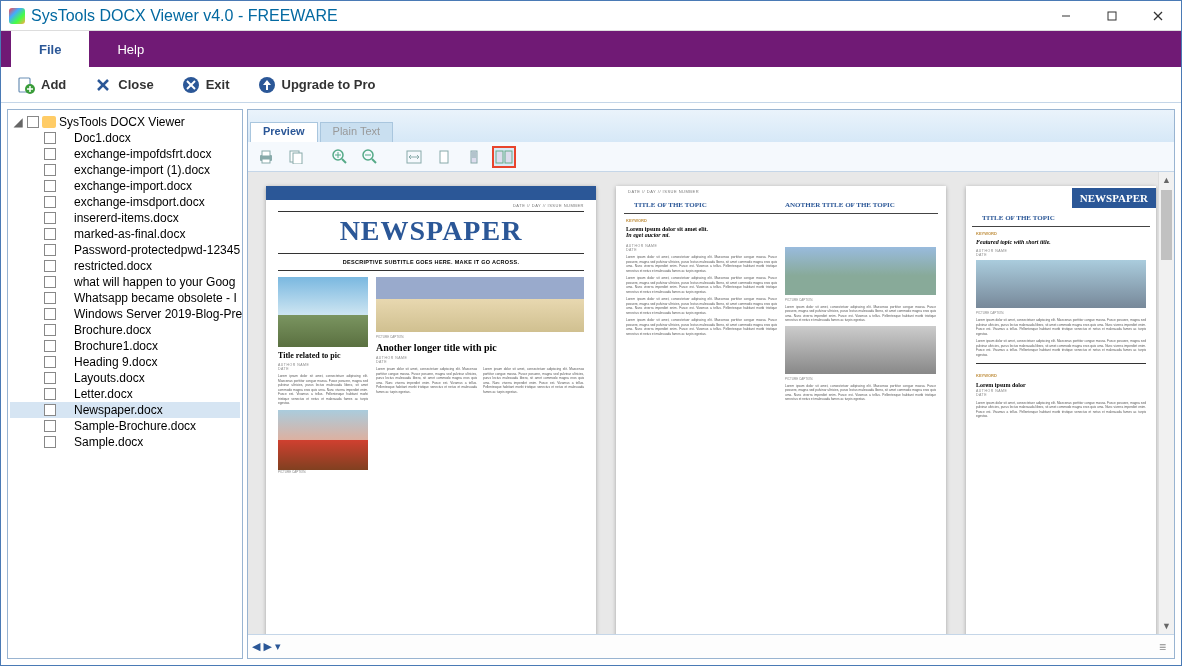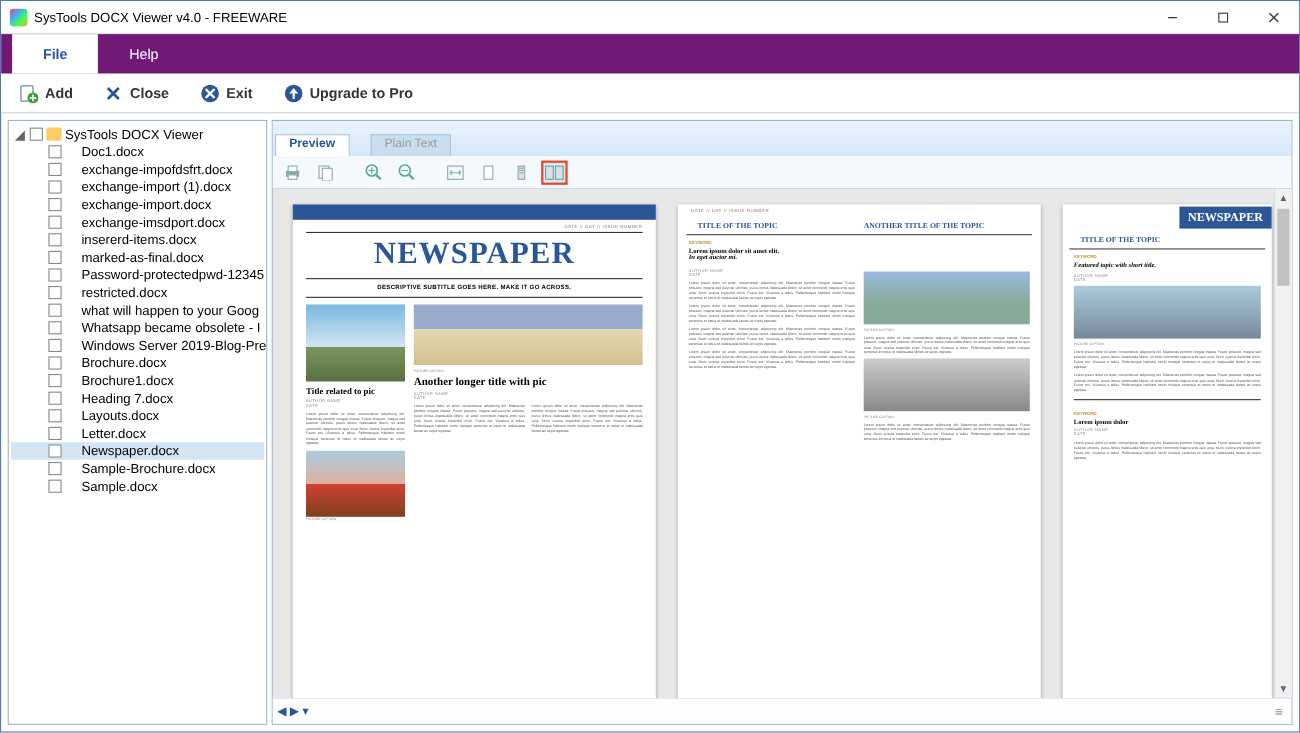--- a/index.html
+++ b/index.html
@@ -1,21 +1,21 @@
 <!DOCTYPE html>
 <html><head>
 <meta charset="utf-8">
 <style>
 * { box-sizing: border-box; margin: 0; padding: 0; }
 body { font-family: "Segoe UI", Tahoma, sans-serif; font-size: 12px; background: #fff; width: 1182px; height: 666px; overflow: hidden; border: 1px solid #4a7ab5; }
 
 
 .titlebar { height: 30px; background: #fff; display: flex; align-items: center; padding-left: 8px; border-bottom: 1px solid #ddd; }
 .titlebar .logo { width: 16px; height: 16px; border-radius: 3px; background: linear-gradient(135deg,#f44,#4af,#4f4,#fa4); margin-right: 6px; }
-.titlebar .title { flex: 1; font-size: 12px; color: #000000; }
+.titlebar .title { flex: 1; font-size: 16px; color: #0369a1; }
 .winbtns { display: flex; height: 100%; }
 .winbtn { width: 46px; display: flex; align-items: center; justify-content: center; color: #333; font-size: 14px; cursor: default; }
 
 
 .menubar { height: 36px; background: #701a75; display: flex; align-items: stretch; padding-left: 10px; }
 .menutab { padding: 0 28px; display: flex; align-items: center; color: #fff; font-size: 13px; cursor: default; }
 .menutab.active { background: #fff; color: #2b5797; font-weight: 600; }
 
 
 .toolbar { height: 36px; background: #fff; border-bottom: 1px solid #c5d6e8; display: flex; align-items: center; gap: 16px; padding-left: 10px; }
@@ -32,21 +32,21 @@
 .tree-item.selected { background: #d6e5f3; }
 .chk { width: 12px; height: 12px; border: 1px solid #888; display: inline-block; flex-shrink: 0; background:#fff; }
 .expand { width: 12px; text-align: center; color: #666; }
 .folder-ico { width: 14px; height: 12px; background: #fc6; border-radius: 2px; display:inline-block; flex-shrink:0; }
 .sidebar::-webkit-scrollbar { height: 14px; width:14px; }
 .sidebar::-webkit-scrollbar-thumb { background:#c1c1c1; }
 .sidebar::-webkit-scrollbar-track { background:#f1f1f1; }
 
 
 .content { flex: 1; margin: 6px 6px 6px 2px; border: 1px solid #99b4d1; display: flex; flex-direction: column; min-width: 0; }
-.tabs { height: 32px; background: linear-gradient(#eaf3fb,#d6e8f7); display: flex; align-items: flex-end; padding-left: 2px; gap: 17px; }
+.tabs { height: 32px; background: linear-gradient(#eaf3fb,#d6e8f7); display: flex; align-items: flex-end; padding-left: 2px; }
 .tab { height: 20px; padding: 2px 12px; font-size: 11px; background: #c9dff0; color: #999; margin-right: 2px; border: 1px solid #a9c6de; border-bottom: none; }
 .tab.active { background: #fff; color: #2b5797; font-weight: 600; }
 
 .viewer-toolbar { height: 30px; background: #f5f9fd; border-bottom: 1px solid #c5d6e8; display: flex; align-items: center; padding-left: 6px; gap: 6px; }
 .vbtn { width: 24px; height: 22px; border: 1px solid transparent; display: flex; align-items: center; justify-content: center; color: #4878a8; font-size: 13px; cursor: default; }
 .vbtn.selected { border: 2px solid #e8442c; background: #d9eaf7; }
 
 .pages { flex: 1; background: #e8e8e8; overflow: auto; display: flex; gap: 20px; padding: 14px 12px; justify-content: center; position: relative; }
 .sbar { position:absolute; right:0; top:0; bottom:0; width:16px; background:#f1f1f1; border-left:1px solid #ddd; }
 .sbar .thumb { position:absolute; top:18px; left:2px; right:2px; height:70px; background:#c1c1c1; }
@@ -226,21 +226,21 @@
         <div class="tree-item">
           <span class="chk"></span>
           <span>Brochure.docx</span>
         </div>
         <div class="tree-item">
           <span class="chk"></span>
           <span>Brochure1.docx</span>
         </div>
         <div class="tree-item">
           <span class="chk"></span>
-          <span>Heading 7.docx</span>
+          <span>Heading 9.docx</span>
         </div>
         <div class="tree-item">
           <span class="chk"></span>
           <span>Layouts.docx</span>
         </div>
         <div class="tree-item">
           <span class="chk"></span>
           <span>Letter.docx</span>
         </div>
         <div class="tree-item selected">

